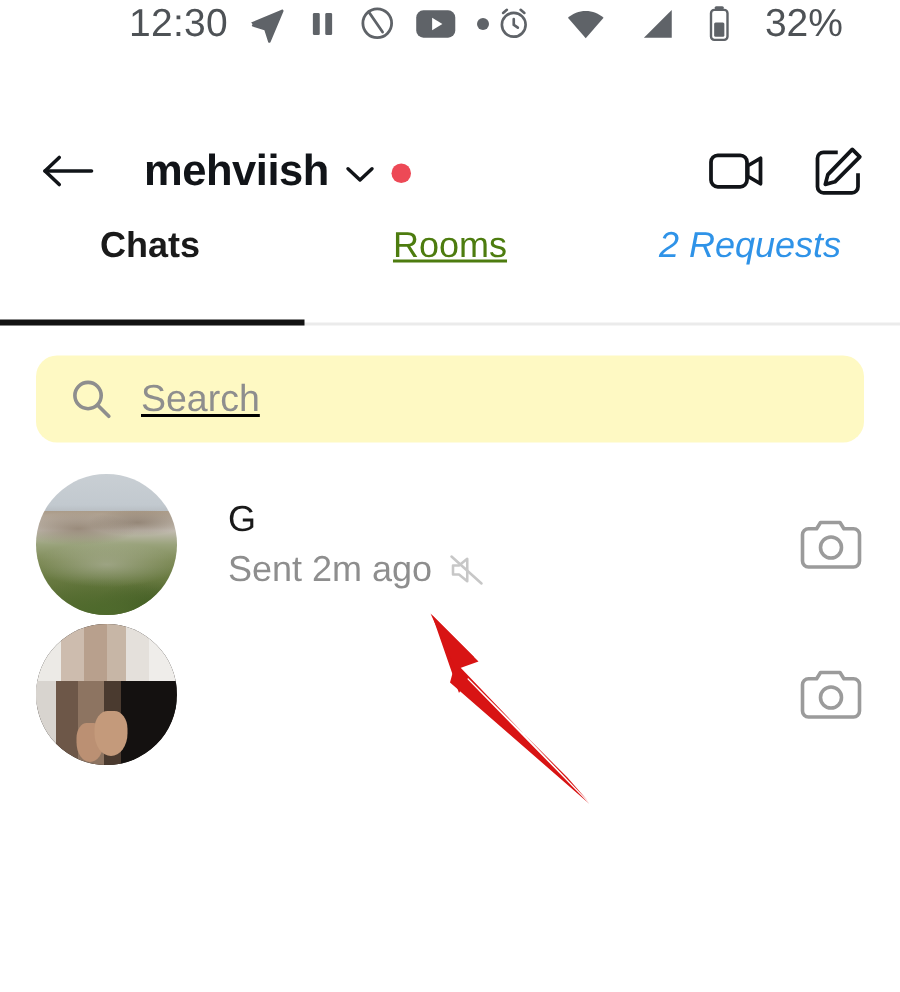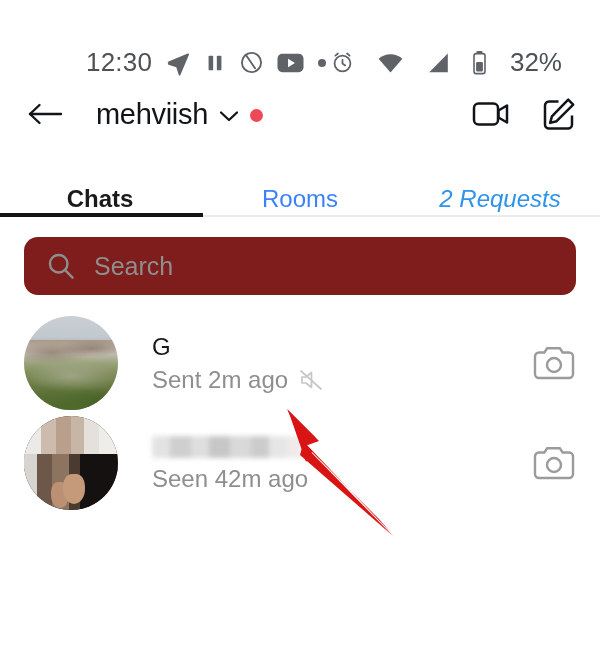--- a/index.html
+++ b/index.html
@@ -9,21 +9,21 @@
     font-family:"Liberation Sans", sans-serif;
     -webkit-font-smoothing:antialiased;
     overflow:hidden;
     position:relative;
   }
 
   
   .status-bar{
     height:78px;
     display:flex;
-    align-items:flex-end;
+    align-items:flex-start;
     padding:0 24px;
     color:#5f6368;
   }
   .status-left{
     display:flex;
     align-items:center;
     gap:13px;
     margin-left:62px;
   }
   .status-time{
@@ -56,21 +56,21 @@
   .back-btn{ width:46px; height:46px; display:flex; align-items:center; justify-content:center; cursor:pointer;}
   .title-wrap{
     display:flex;
     align-items:center;
     gap:11px;
     margin-left:28px;
     cursor:pointer;
   }
   .account-name{
     font-size:29px;
-    font-weight:400;
+    font-weight:700;
     color:#111418;
     letter-spacing:-0.3px;
   }
   .chev{ margin-top:4px; }
   .red-dot{
     width:13px; height:13px; border-radius:50%;
     background:#ED4956;
     margin-top:2px;
   }
   .header-actions{
@@ -83,55 +83,56 @@
 
   
   .tabs{
     display:flex;
     height:67px;
     position:relative;
   }
   .tab{
     flex:1;
     display:flex;
-    align-items:flex-end;
+    align-items:flex-start;
     justify-content:center;
     font-size:24px;
     cursor:pointer;
     position:relative;
     padding-bottom:4px;
   }
   .tab.active{ color:#1a1a1a; font-weight:700; }
-  .tab.muted{ color:#3b82f6; font-weight:400; }
+  .tab.muted{ color:#4d7c0f; font-weight:400;text-decoration:underline; }
   .tab.link{ color:#2f93e8; font-weight:400;font-style:italic; }
   .tab-underline-track{
     position:absolute;
     left:0; right:0; bottom:0;
     height:2px;
     background:#ebebeb;
   }
   .tab-underline{
     position:absolute;
     left:0; bottom:0;
     width:203px;
     height:4px;
     background:#131313;
   }
 
   
   .search-area{ padding:20px 24px 0 24px; }
   .search-box{
     height:58px;
-    background:#7f1d1d;
+    background:#fef9c3;
     border-radius:14px;
     display:flex;
     align-items:center;
     padding:0 22px;
     gap:18px;
     cursor:text;
+    text-decoration:underline;
   }
   .search-ph{
     font-size:25px;
     color:#8e8e8e;
   }
 
   
   .chat-list{ padding-top:18px; }
   .chat-row{
     display:flex;
@@ -400,26 +401,20 @@
         <circle cx="22" cy="21" r="7"></circle>
       </svg>
     </div>
   </div>
 
 
   <div class="chat-row">
     <div class="avatar av-person">
       <span class="hand"></span>
     </div>
-    <div class="chat-text">
-      <span class="chat-name censored w2"></span>
-      <span class="chat-sub">
-        <span class="chat-status">Seen 42m ago</span>
-      </span>
-    </div>
     <div class="row-action">
       <svg width="44" height="38" viewBox="0 0 44 38" fill="none" stroke="#9b9b9b" stroke-width="2.4" stroke-linejoin="round">
         <path d="M3 12.5 a4 4 0 0 1 4 -4 h5.4 l2.6 -4.2 h13 l2.6 4.2 H37 a4 4 0 0 1 4 4 V30 a4 4 0 0 1 -4 4 H7 a4 4 0 0 1 -4 -4 Z"></path>
         <circle cx="22" cy="21" r="7"></circle>
       </svg>
     </div>
   </div>
 </div>
 
 <svg class="arrow-overlay" viewBox="0 0 600 661">

